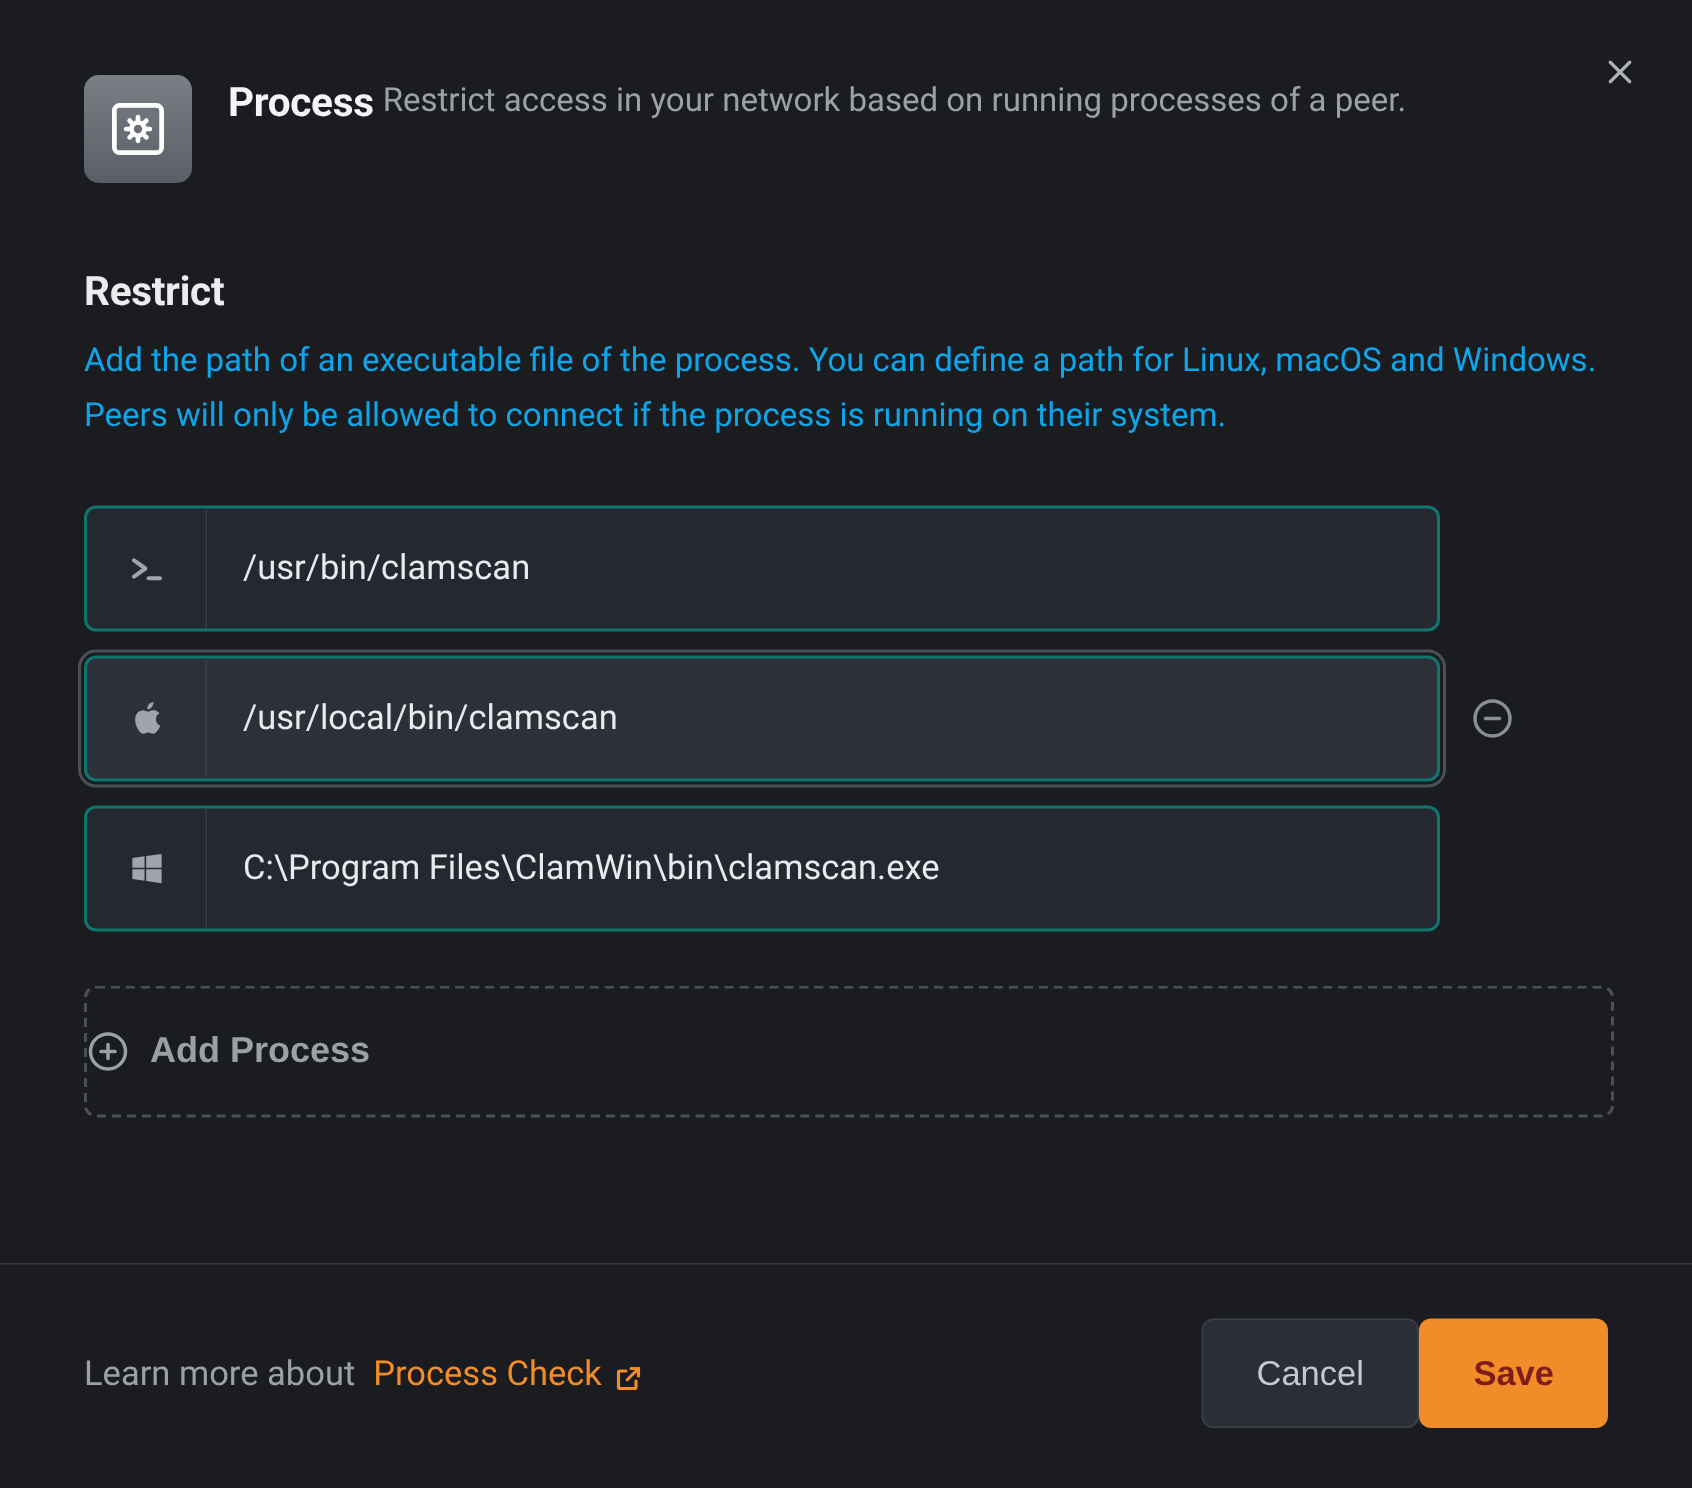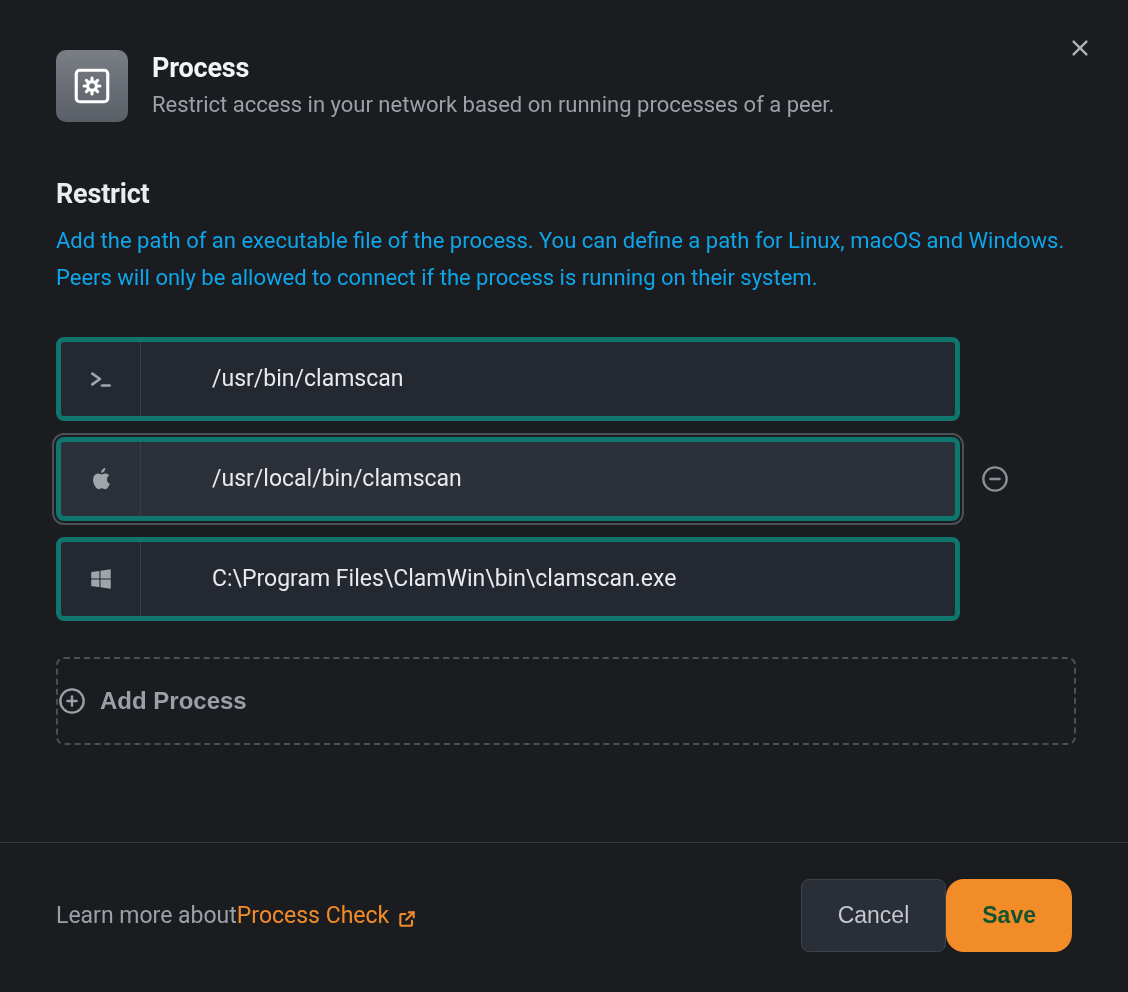--- a/index.html
+++ b/index.html
@@ -64,23 +64,24 @@
     }
 
     .header-icon svg {
       width: 42px;
       height: 42px;
       stroke: #fff;
     }
 
     .header-text {
       display: flex;
-      flex-direction: column;
+      flex-direction: row;
       gap: 6px;
       padding-top: 2px;
+      align-items: center;
     }
 
     .header-title {
       font-size: 27px;
       font-weight: 700;
       color: #f3f4f6;
       letter-spacing: -0.2px;
     }
 
     .header-subtitle {
@@ -113,25 +114,24 @@
       display: flex;
       align-items: center;
       gap: 20px;
       margin-bottom: 16px;
     }
 
     .input-group {
       display: flex;
       width: 904px;
       height: 84px;
-      border: 5px solid #0f766e;
+      border: 2px solid #0f766e;
       border-radius: 8px;
       background: #242830;
       overflow: hidden;
-      gap: 47px;
     }
 
     .input-group.focused {
       background: #2c3038;
       outline: 2px solid #4b5058;
       outline-offset: 2px;
     }
 
     .input-prefix {
       width: 80px;
@@ -200,20 +200,21 @@
       border-top: 1px solid #33373f;
       padding: 36px 56px 40px 56px;
       display: flex;
       align-items: center;
       justify-content: space-between;
     }
 
     .footer-left {
       display: flex;
       align-items: center;
+      gap: 12px;
       font-size: 23px;
       color: #9ca0a8;
     }
 
     .footer-link {
       color: #f28c28;
       display: inline-flex;
       align-items: flex-end;
       gap: 8px;
       cursor: pointer;
@@ -239,23 +240,22 @@
     }
 
     .btn-cancel {
       background: #2a2e36;
       border: 1px solid #3e424a;
       color: #c5c8ce;
     }
 
     .btn-save {
       background: #f28c28;
-      color: #14532d;
+      color: #7f1d1d;
       font-weight: 600;
-      border-radius: 18px;
     }
   </style>
 </head>
 <body>
 
 <div class="modal">
 
   <button class="close-btn">
     <svg viewBox="0 0 24 24" fill="none" stroke="currentColor" stroke-width="2.5" stroke-linecap="round">
       <line x1="5" y1="5" x2="19" y2="19"></line>

